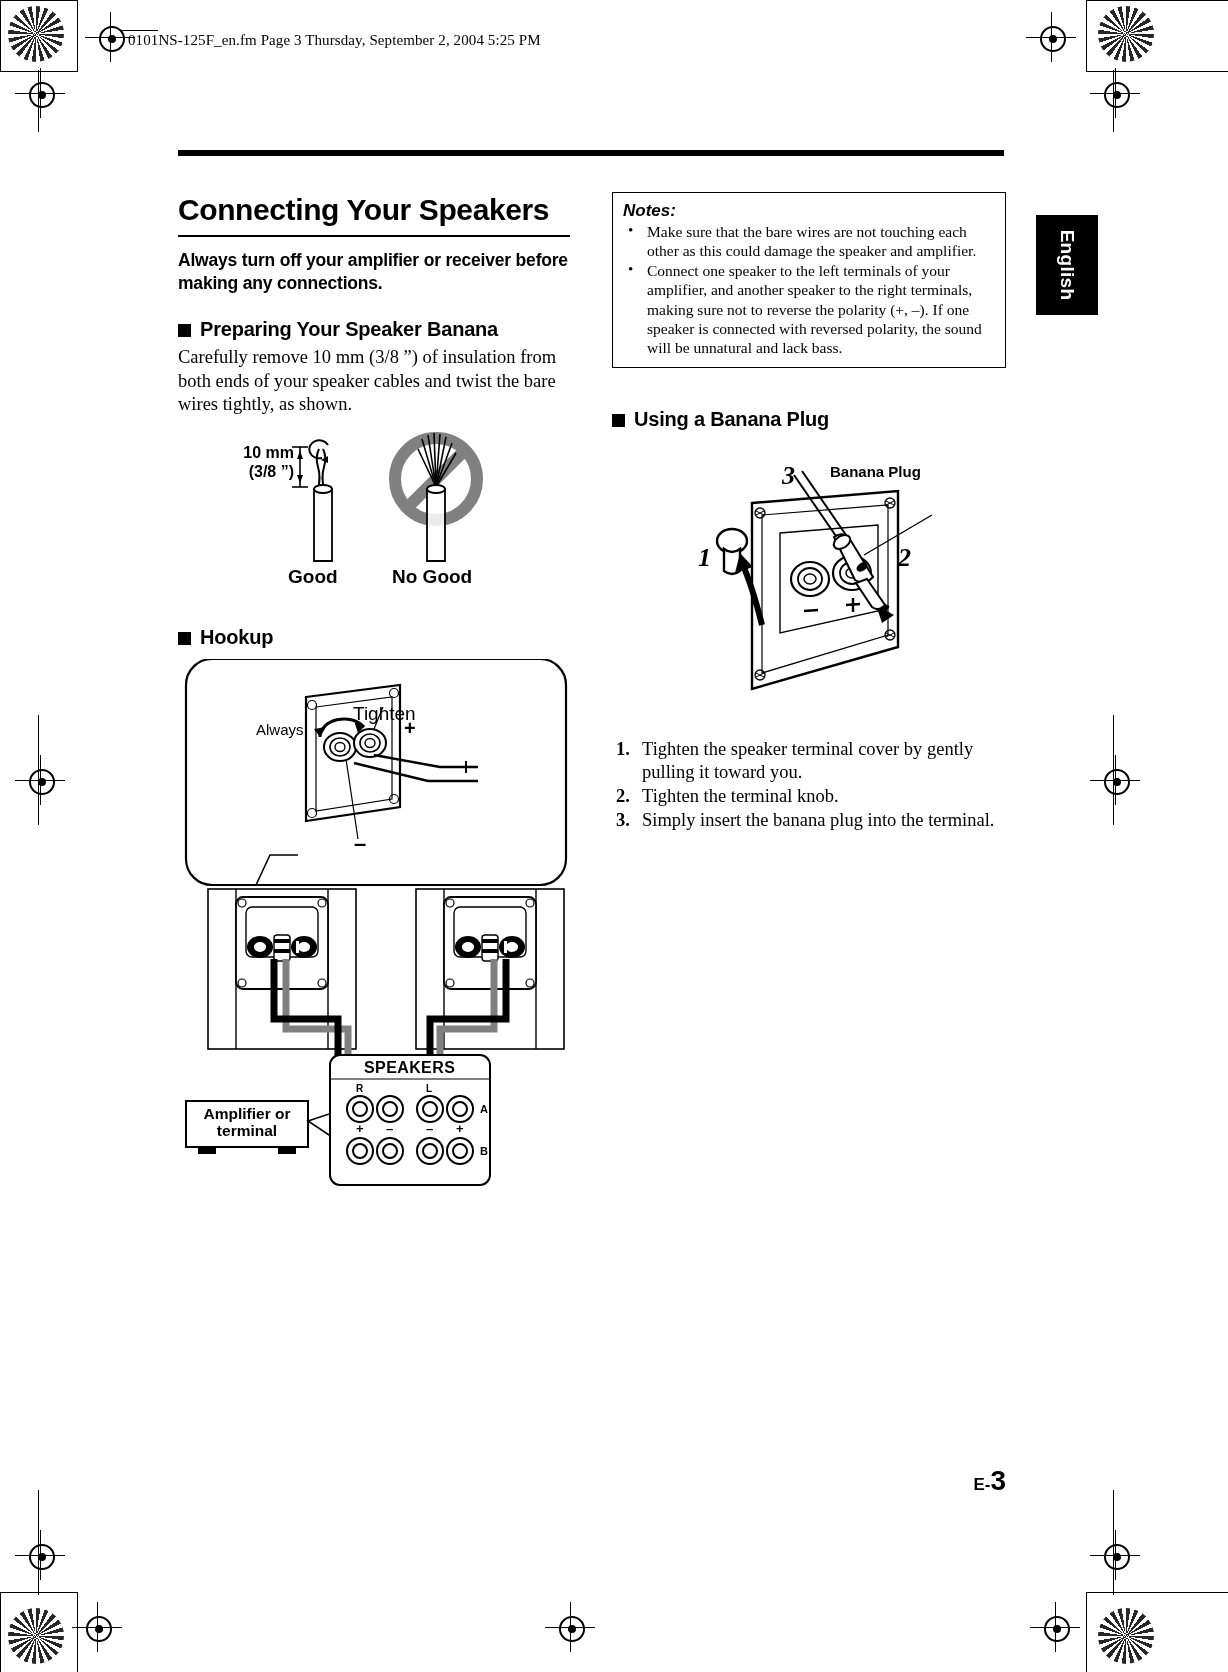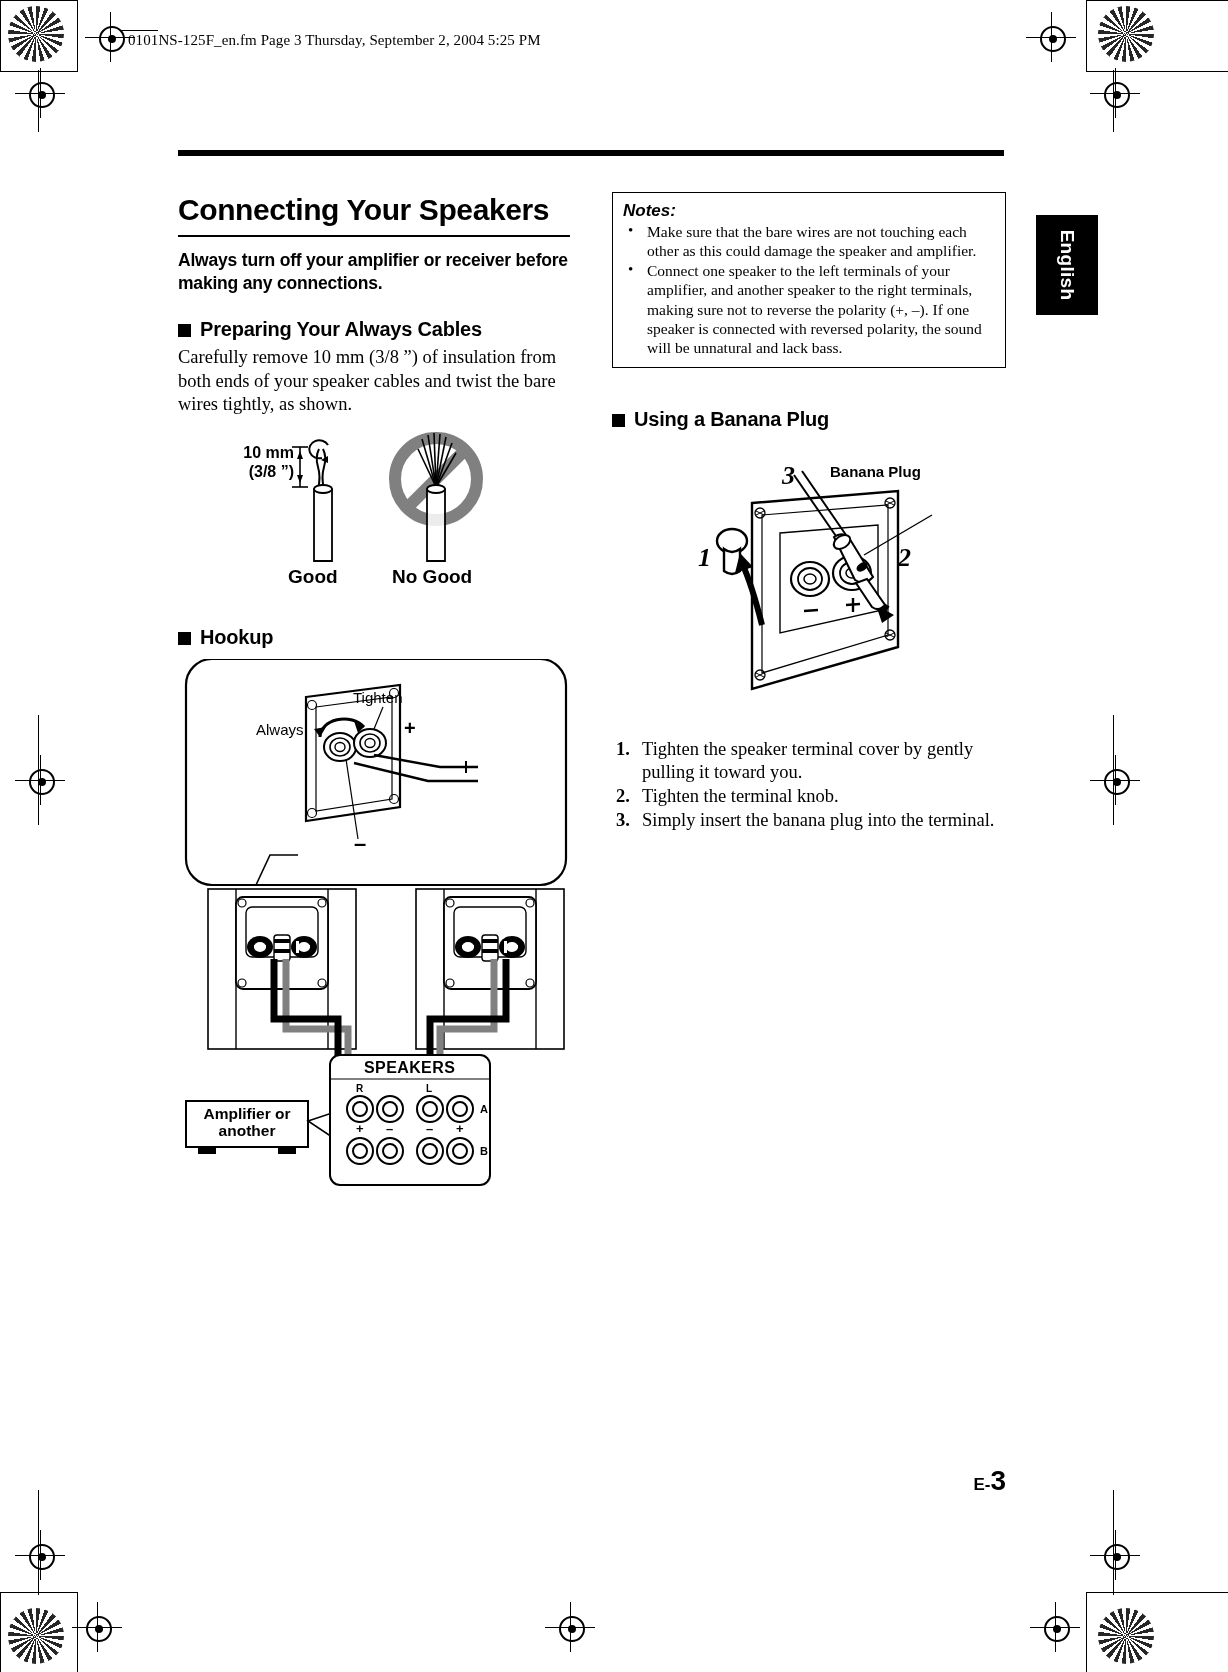--- a/index.html
+++ b/index.html
@@ -329,21 +329,21 @@
     <div class="top-rule"></div>
 
     <div class="col-left">
 
       <h1 class="title">Connecting Your Speakers</h1>
       <div class="title-rule"></div>
       <p class="lead">Always turn off your amplifier or receiver before making any connections.</p>
 
       <h2 class="sub">
         <span class="sq"></span>
-        <span>Preparing Your Always Cables</span>
+        <span>Preparing Your Speaker Banana</span>
       </h2>
       <p class="body">Carefully remove 10 mm (3/8 ”) of insulation from both ends of your speaker cables and twist the bare wires tightly, as shown.</p>
 
       <div class="fig" style="height:135px; margin-top:14px;">
         <svg width="392" height="135" viewBox="0 0 392 135">
 
           <line x1="122" y1="16" x2="122" y2="56" stroke="#000" stroke-width="1.6"></line>
           <line x1="114" y1="16" x2="130" y2="16" stroke="#000" stroke-width="1.6"></line>
           <line x1="114" y1="56" x2="130" y2="56" stroke="#000" stroke-width="1.6"></line>
           <polygon points="122,20 119,28 125,28" fill="#000"></polygon>
@@ -498,29 +498,29 @@
             <circle cx="182" cy="492" r="7" fill="none" stroke="#000" stroke-width="2"></circle>
             <circle cx="212" cy="492" r="13" fill="none" stroke="#000" stroke-width="2"></circle>
             <circle cx="212" cy="492" r="7" fill="none" stroke="#000" stroke-width="2"></circle>
             <circle cx="252" cy="492" r="13" fill="none" stroke="#000" stroke-width="2"></circle>
             <circle cx="252" cy="492" r="7" fill="none" stroke="#000" stroke-width="2"></circle>
             <circle cx="282" cy="492" r="13" fill="none" stroke="#000" stroke-width="2"></circle>
             <circle cx="282" cy="492" r="7" fill="none" stroke="#000" stroke-width="2"></circle>
           </g>
         </svg>
 
-        <div class="fig-label" style="left:175px; top:30px; font-size:15px; font-weight:normal;">Tighten</div>
+        <div class="fig-label" style="left:175px; top:44px; font-size:19px; font-weight:normal;">Tighten</div>
         <div class="fig-label" style="left:78px; top:62px; font-size:15px; font-weight:normal;">Always</div>
         <div class="fig-label" style="left:226px; top:58px; font-size:20px;">+</div>
         <div class="fig-label" style="left:176px; top:172px; font-size:22px;">–</div>
 
         <div style="position:absolute; left:10px; top:446px; width:118px; text-align:center;
                     font-family:'Liberation Sans',sans-serif; font-weight:bold; font-size:15.5px; line-height:1.15;">
           <div>Amplifier or</div>
-          <div>another</div>
+          <div>terminal</div>
         </div>
 
         <div class="fig-label" style="left:186px; top:400px; font-size:16px; letter-spacing:.4px;">SPEAKERS</div>
         <div class="fig-label" style="left:178px; top:424px; font-size:10px;">R</div>
         <div class="fig-label" style="left:248px; top:424px; font-size:10px;">L</div>
         <div class="fig-label" style="left:302px; top:444px; font-size:11px;">A</div>
         <div class="fig-label" style="left:302px; top:486px; font-size:11px;">B</div>
 
         <div class="fig-label" style="left:178px; top:462px; font-size:13px;">+</div>
         <div class="fig-label" style="left:208px; top:462px; font-size:13px;">–</div>

